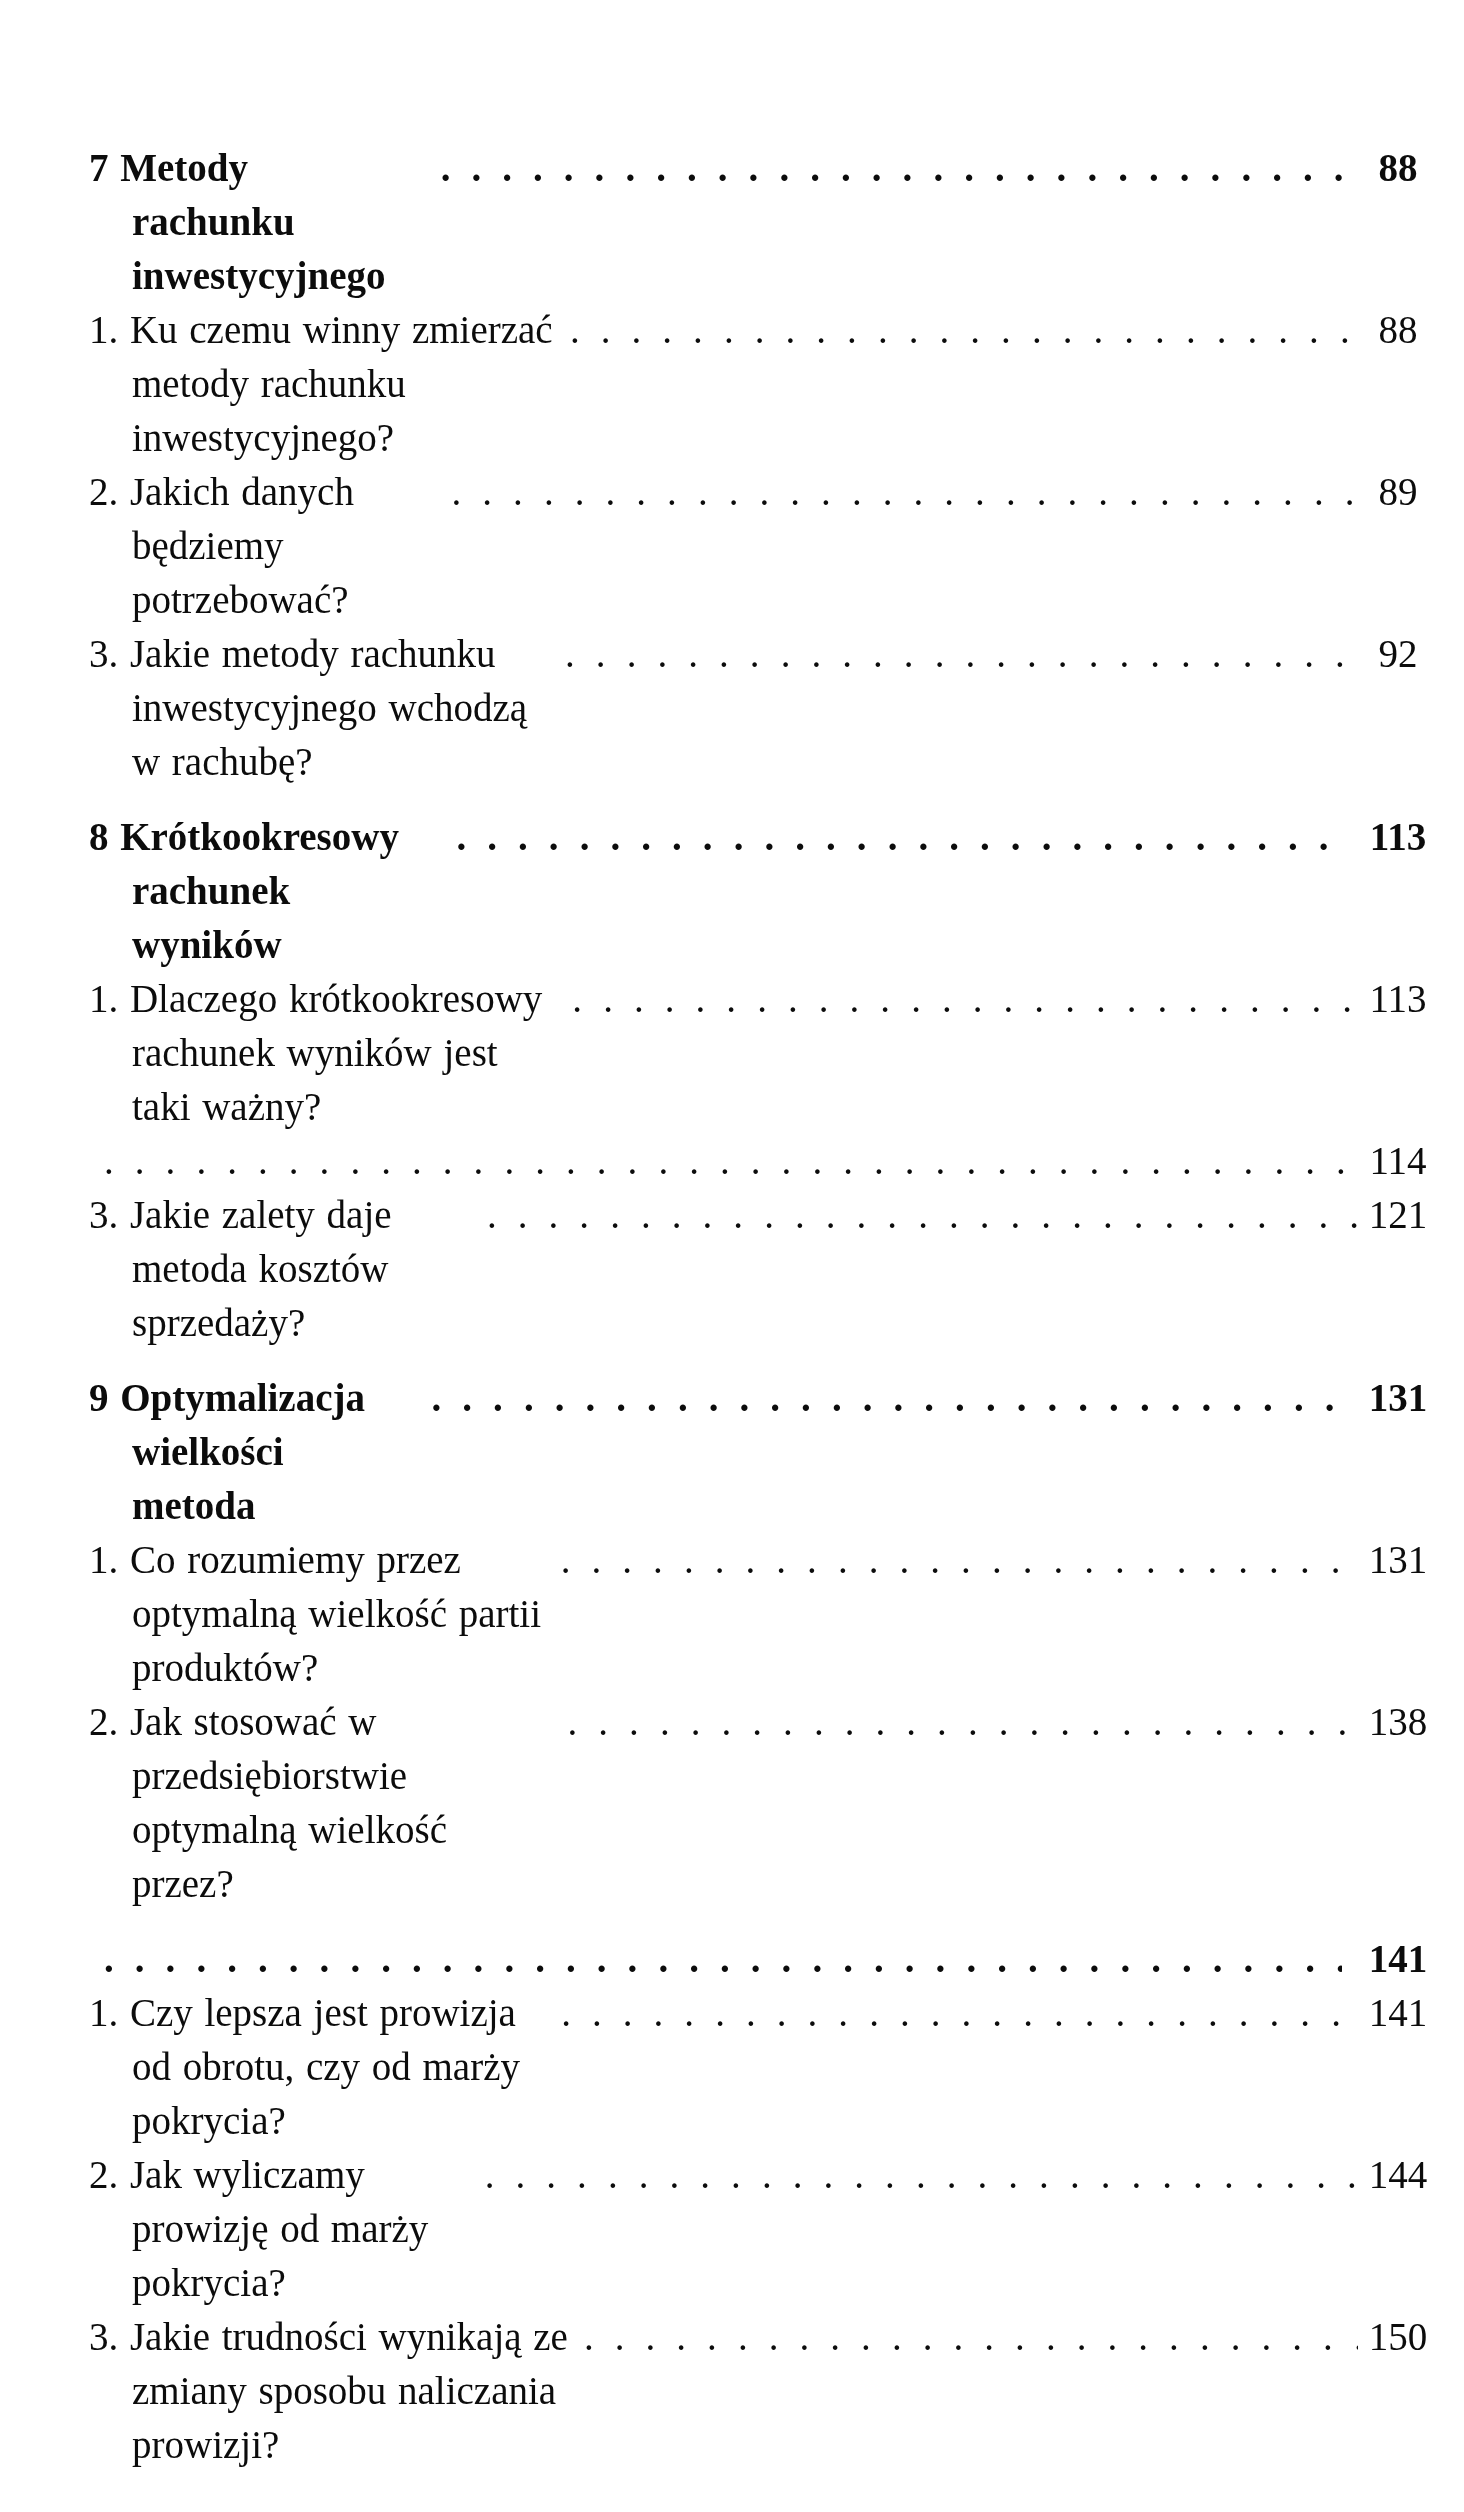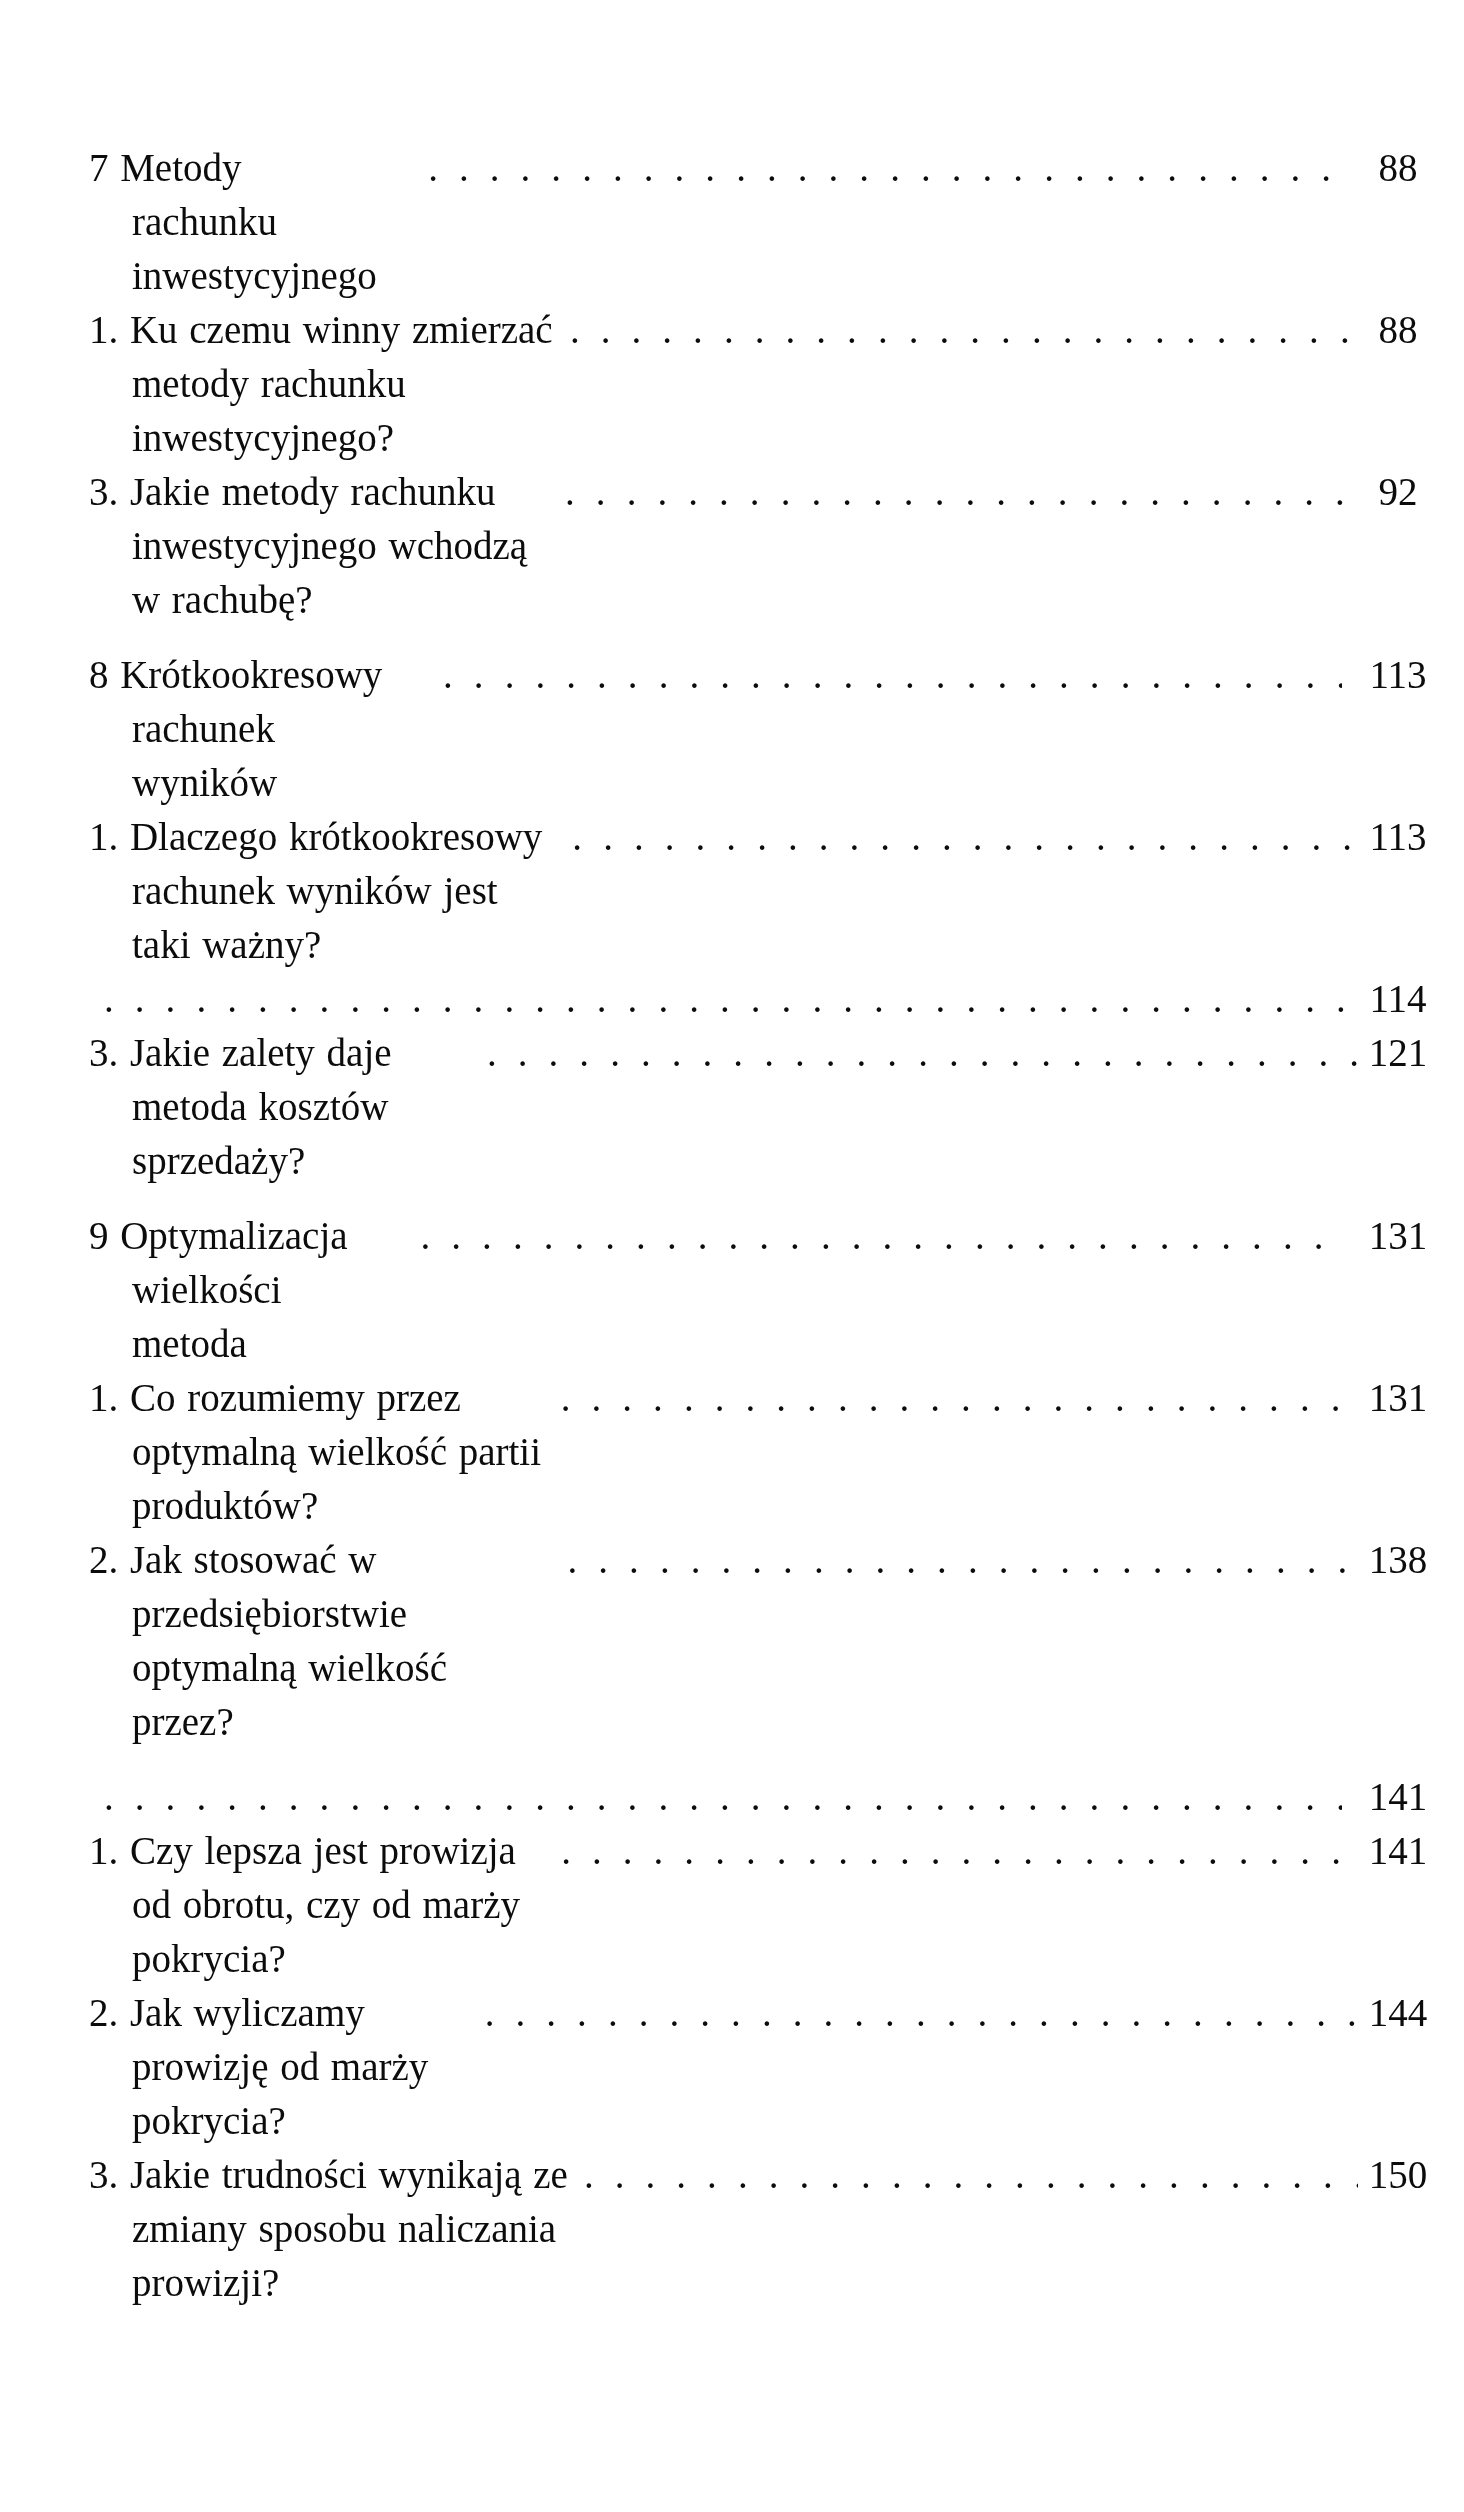--- a/index.html
+++ b/index.html
@@ -19,21 +19,21 @@
     height: 2512px;
     padding: 141px 32px 38px 89px;
   }
   .toc-section + .toc-section { margin-top: 21px; }
 
   .toc-row {
     display: flex;
     align-items: baseline;
   }
   .toc-row.bold {
-    font-weight: normal;
+    font-weight: bold;
     word-spacing: 0.14em;
     gap: 16px;
   }
   .toc-row.item { word-spacing: 0.05em; }
 
   .toc-text {
     padding-left: 43px;
     text-indent: -43px;
     max-width: 1071px;
   }
@@ -64,20 +64,25 @@
       <div class="toc-section">
         <div class="toc-row bold">
           <span class="toc-text"><span class="num">7</span><span>Metody rachunku inwestycyjnego</span></span>
           <span class="dots"></span>
           <span class="pagenum">88</span>
         </div>
         <div class="toc-row item">
           <span class="toc-text"><span class="num">1.</span><span>Ku czemu winny zmierzać metody rachunku inwestycyjnego?</span></span>
           <span class="dots"></span>
           <span class="pagenum">88</span>
+        </div>
+        <div class="toc-row item">
+          <span class="toc-text"><span class="num">2.</span><span>Jakich danych będziemy potrzebować?</span></span>
+          <span class="dots"></span>
+          <span class="pagenum">89</span>
         </div>
         <div class="toc-row item">
           <span class="toc-text"><span class="num">3.</span><span>Jakie metody rachunku inwestycyjnego wchodzą w rachubę?</span></span>
           <span class="dots"></span>
           <span class="pagenum">92</span>
         </div>
       </div>
       <div class="toc-section">
         <div class="toc-row bold">
           <span class="toc-text"><span class="num">8</span><span>Krótkookresowy rachunek wyników</span></span>

